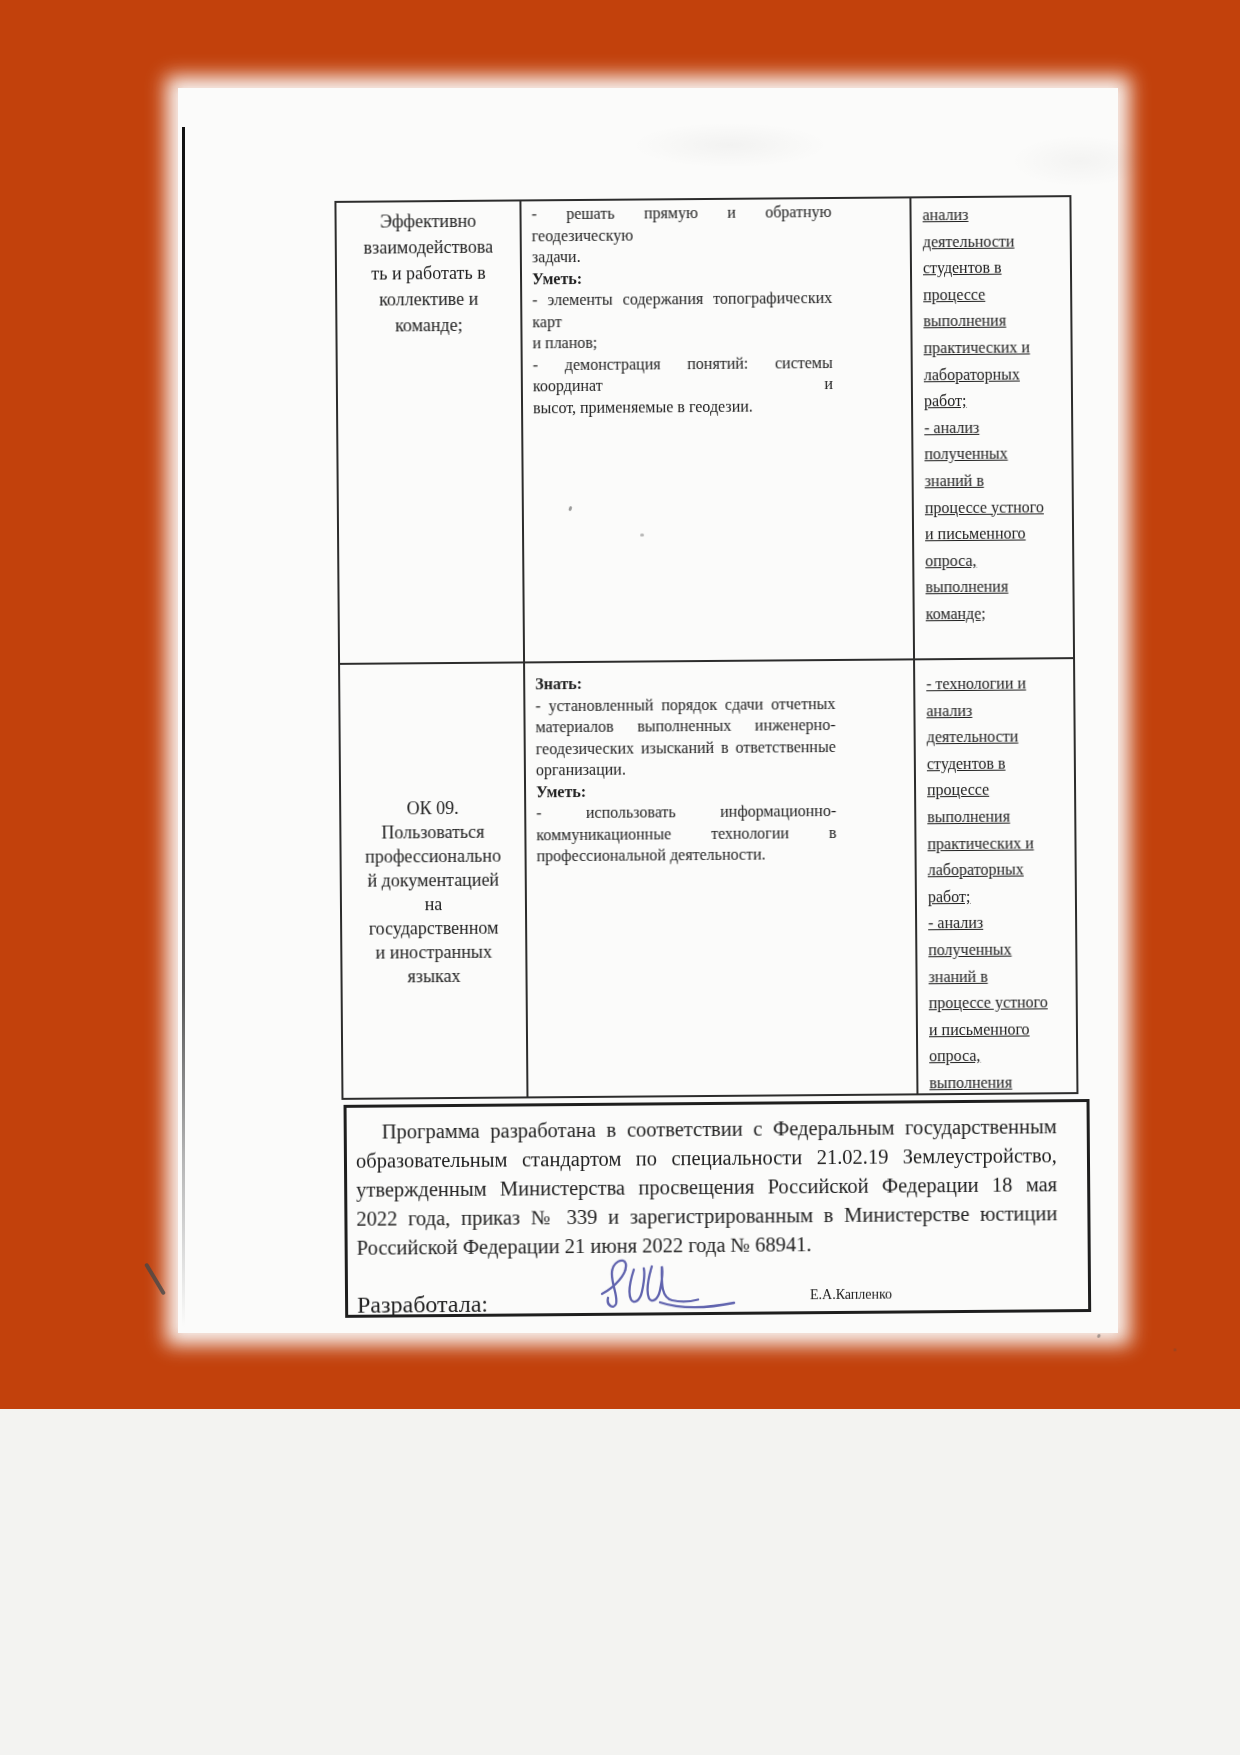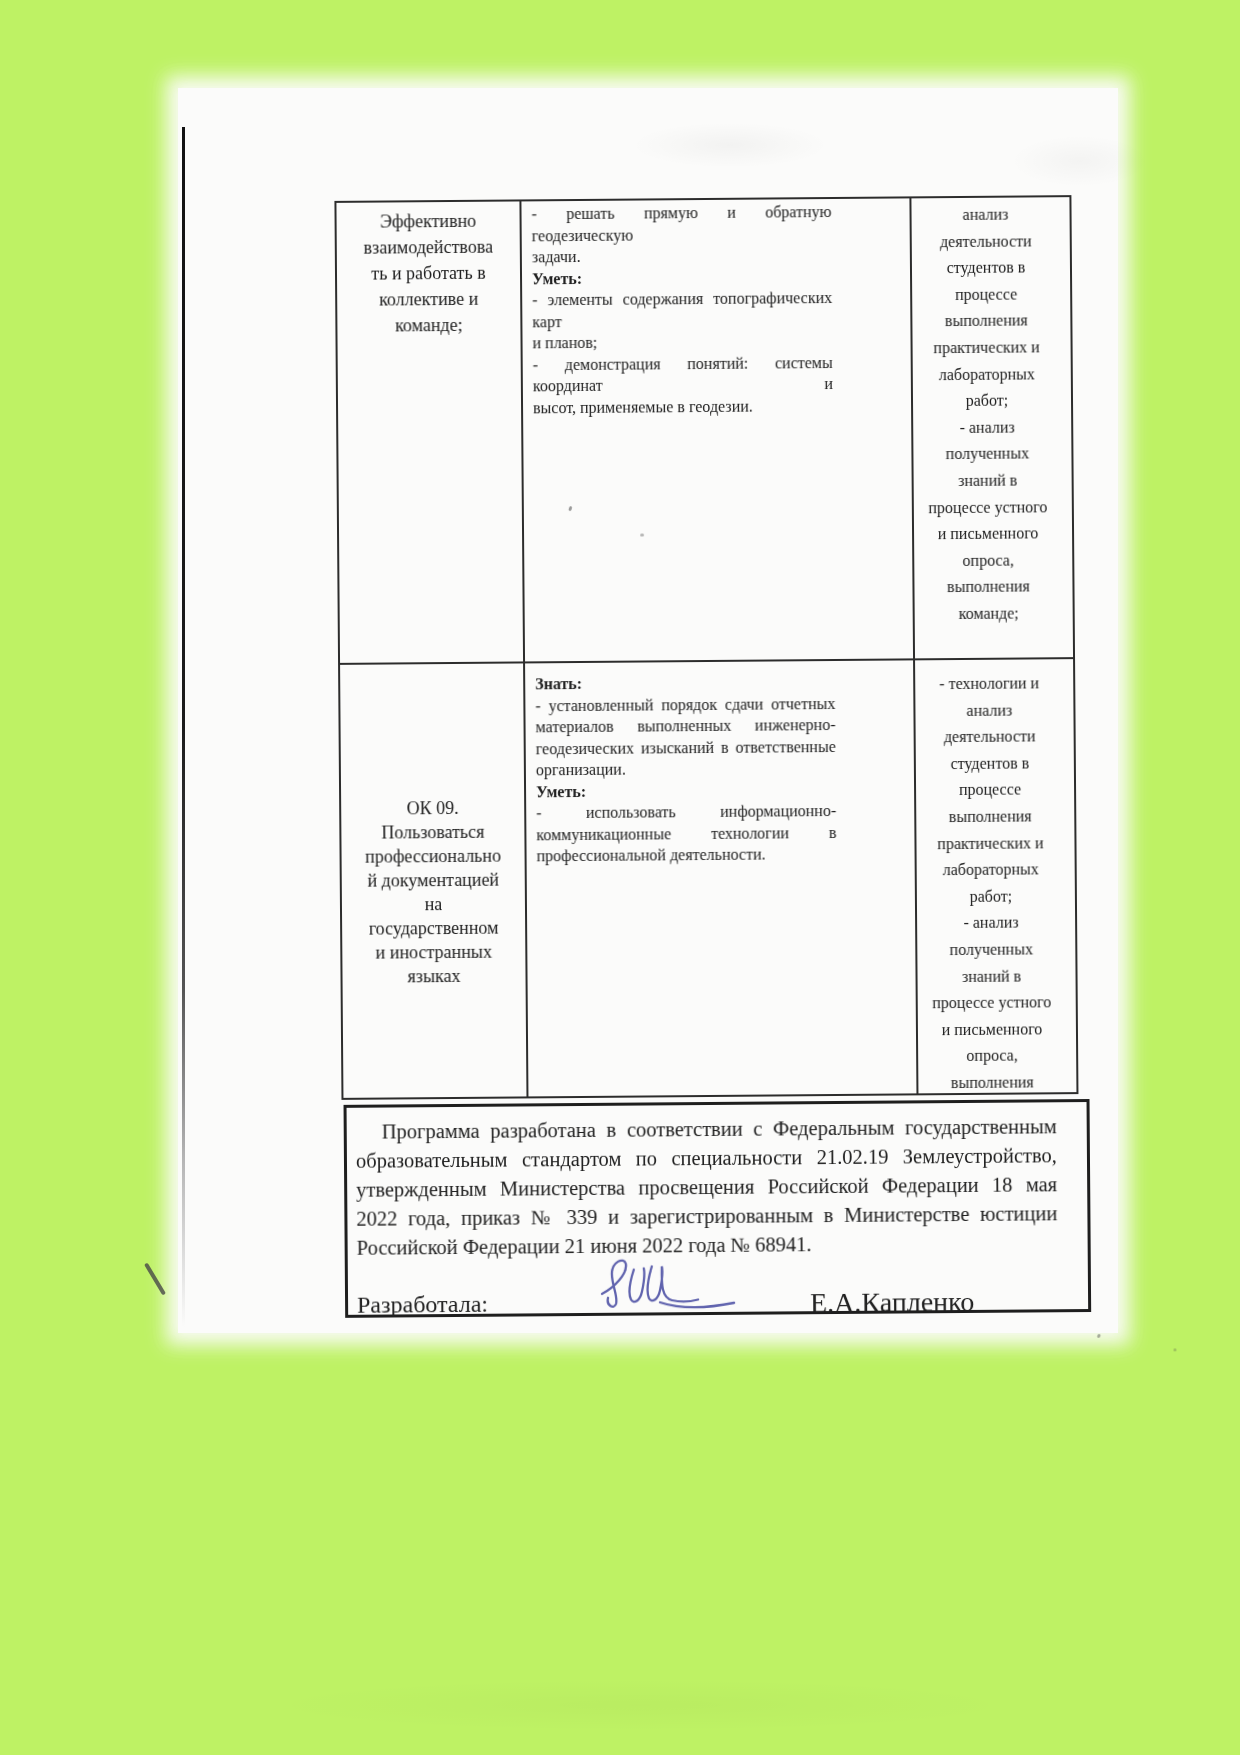--- a/index.html
+++ b/index.html
@@ -1,16 +1,16 @@
 <!DOCTYPE html>
 <html><head>
 <meta charset="utf-8">
 <style>
   html,body{margin:0;padding:0;background:#f3f3f1;}
-  .canvas{position:relative;width:1240px;height:1755px;background:#bef264;overflow:hidden;
+  .canvas{position:relative;width:1240px;height:1409px;background:#c2410c;overflow:hidden;
           font-family:"Liberation Serif","DejaVu Serif",serif;color:#202020;}
   .page-sheet{position:absolute;left:178px;top:88px;width:940px;height:1245px;
               background:#fbfbfa;box-shadow:0 0 18px 12px rgba(251,251,250,0.95);}
   
   .scan-edge-line{position:absolute;left:182px;top:127px;width:3px;height:1200px;
     background:linear-gradient(#121212 0%,#1b1b1b 50%,#555 72%,#b5b5b5 86%,rgba(190,190,190,0) 100%);}
   .scan-corner-mark{position:absolute;left:153px;top:1261px;width:4px;height:36px;background:#474747;
     border-radius:2px;transform:rotate(-31deg);opacity:.8;}
   .smudge{position:absolute;border-radius:50%;pointer-events:none;}
   .smudge.s1{left:630px;top:122px;width:200px;height:46px;background:radial-gradient(ellipse,rgba(0,0,0,0.035),rgba(0,0,0,0) 70%);}
@@ -38,31 +38,31 @@
   .cell-comp.r2{padding-top:132px;line-height:24px;}
 
   .cell-skills{font-size:16px;line-height:21.5px;padding:2px 78px 0 10px;}
   .cell-skills.r2{padding-top:10px;}
   .cell-skills .jst .ln:not(:last-child){text-align:justify;text-align-last:justify;}
   .cell-skills .jst .ln:last-child{text-align:left;}
   .label-bold{font-weight:bold;text-align:left;}
 
   .cell-assess{font-size:16px;line-height:26.6px;padding:4px 23px 0 11px;}
   .cell-assess.r2{padding-top:11px;}
-  .cell-assess .ln{text-align:center;}
+  .cell-assess .ln{text-align:left;text-decoration:underline;}
 
   
   .footer-box{position:absolute;left:340px;top:1102px;width:746px;height:213px;box-sizing:border-box;
     border:3px solid #1e1e1e;}
   .footer-par{margin:10px 30px 0 9px;font-size:20.5px;line-height:29px;}
   .footer-par .ln:not(:last-child){text-align:justify;text-align-last:justify;}
   .footer-par .ln:first-child{text-indent:26px;}
   .footer-par .ln:last-child{text-align:left;}
   .sig-label{position:absolute;left:9px;top:184px;font-size:24px;}
-  .sig-name{position:absolute;left:462px;top:183px;font-size:28px;}
+  .sig-name{position:absolute;left:462px;top:183px;font-size:14px;}
   .signature{position:absolute;left:240px;top:148px;width:162px;height:60px;}
 </style>
 </head>
 <body>
 
 <div class="canvas">
   <div class="page-sheet"></div>
 
   <div class="smudge s1"></div>
   <div class="smudge s2"></div>

